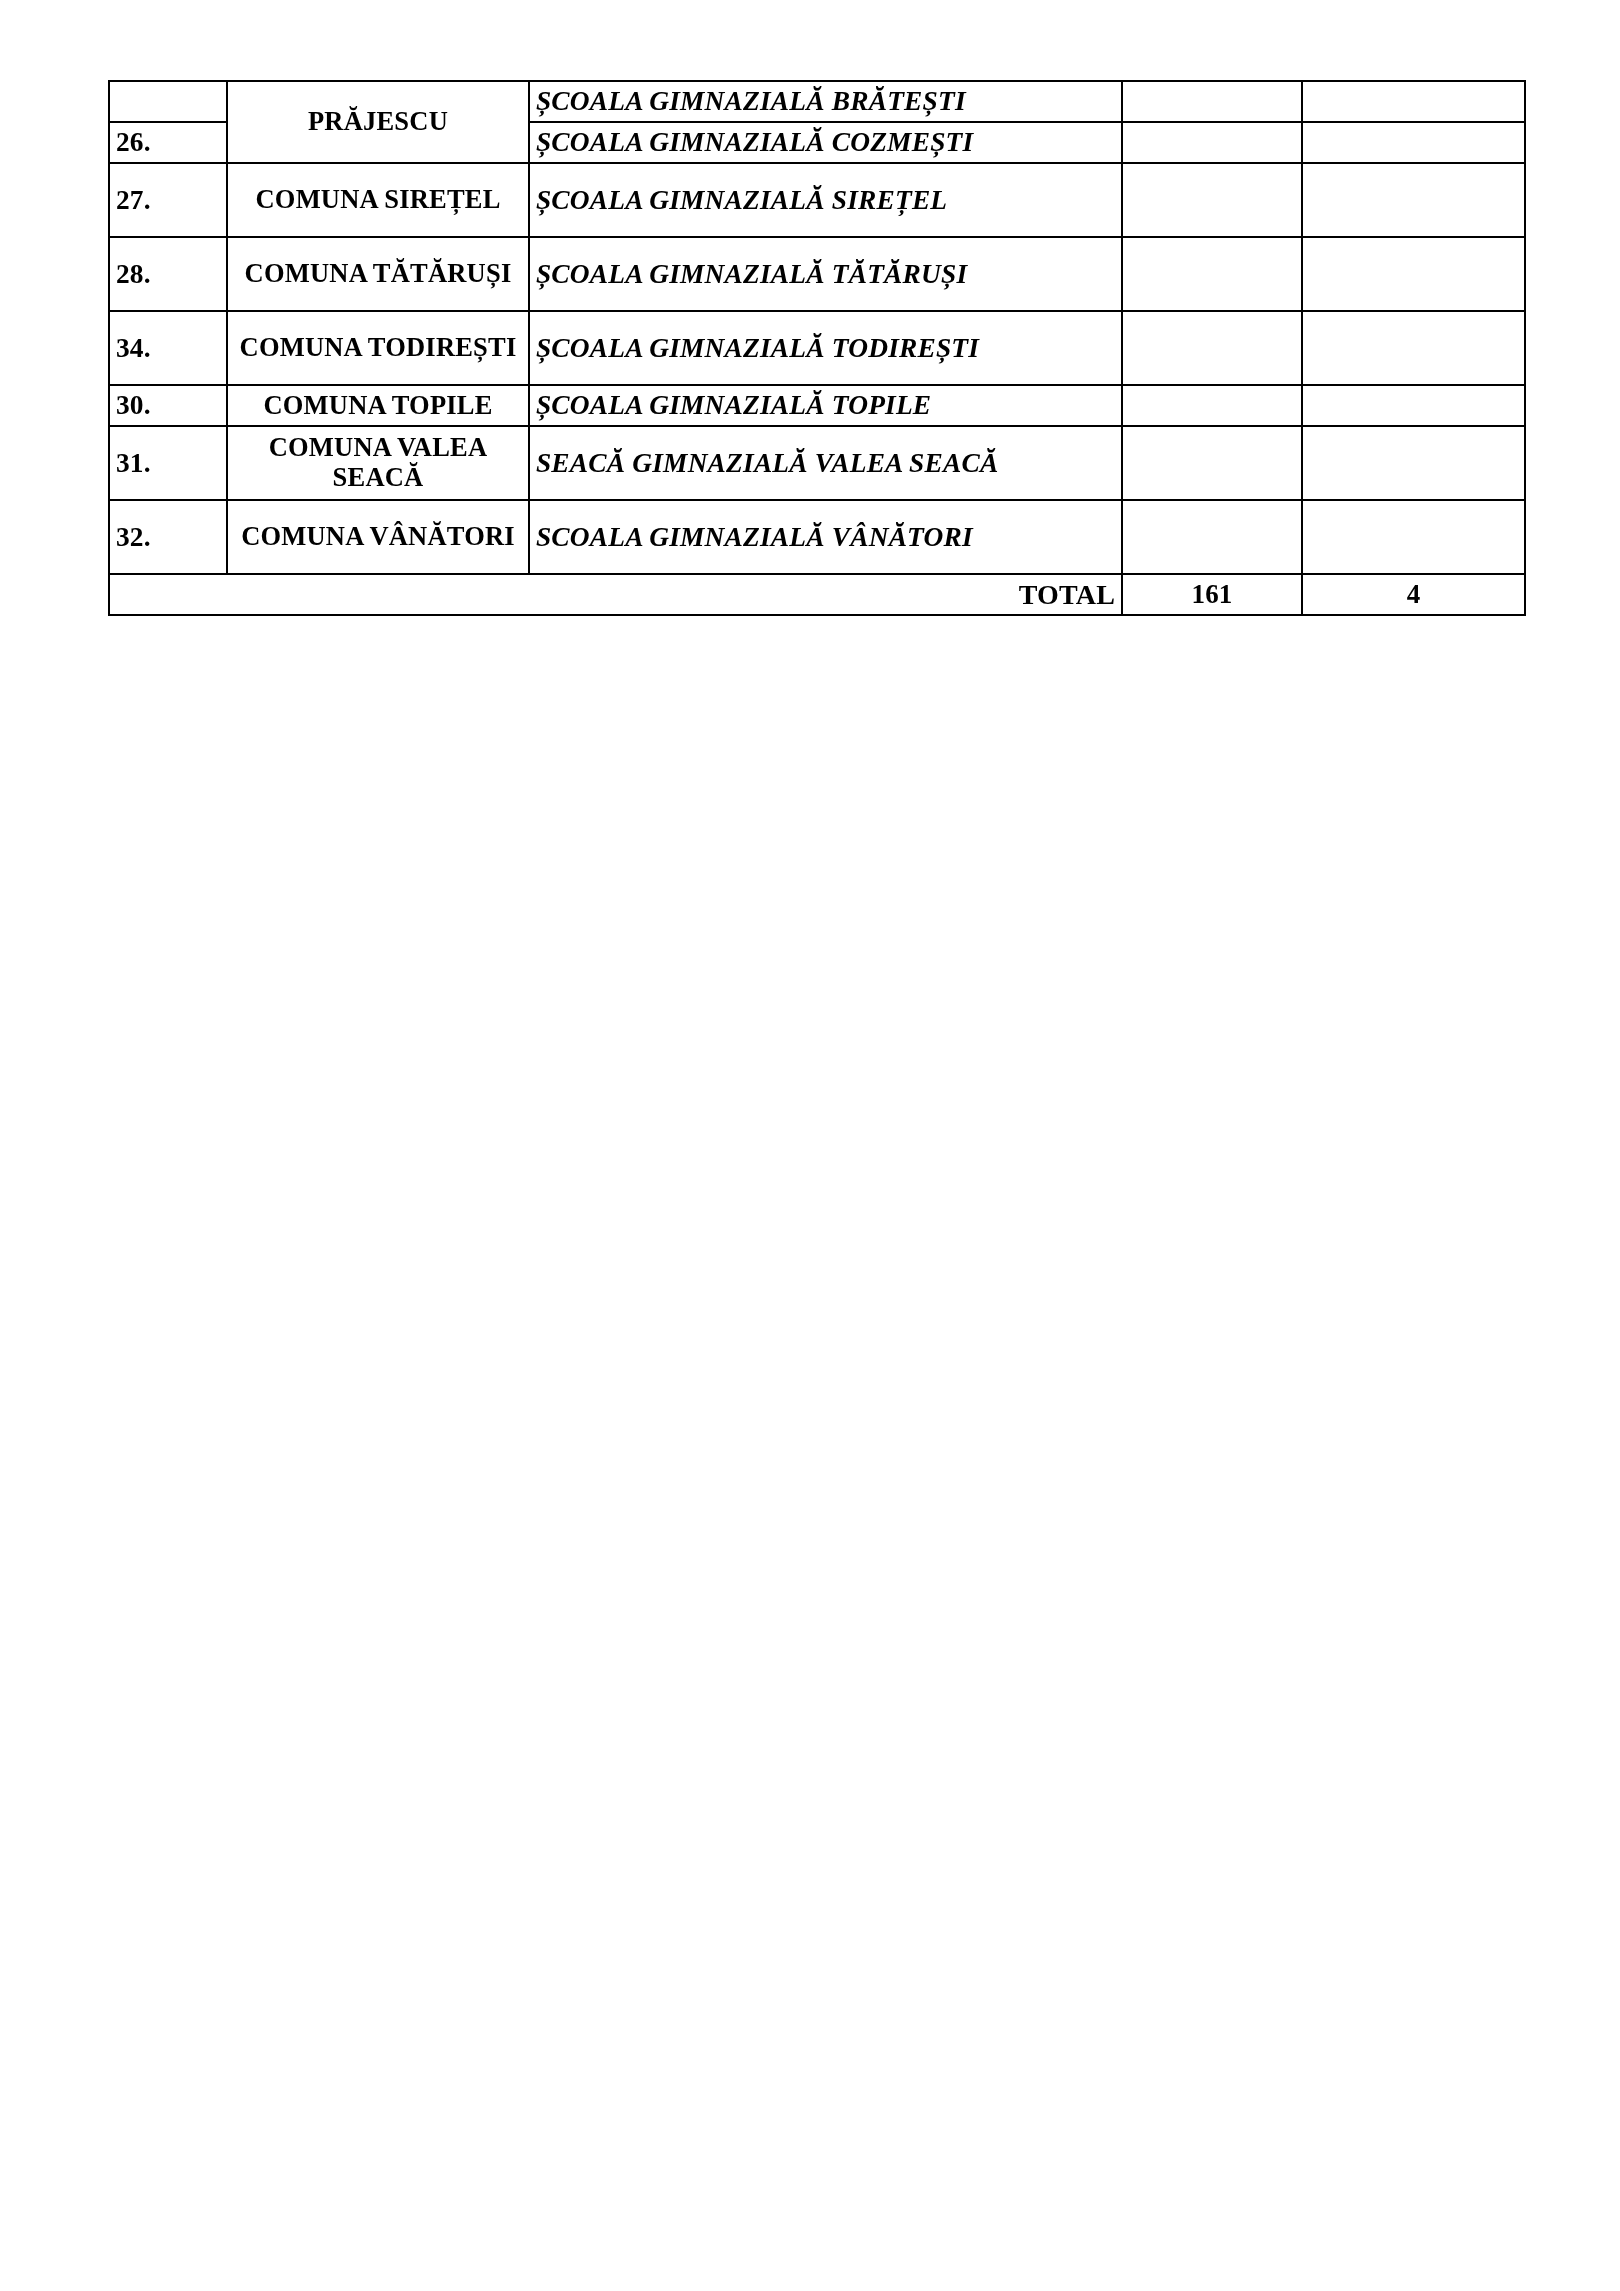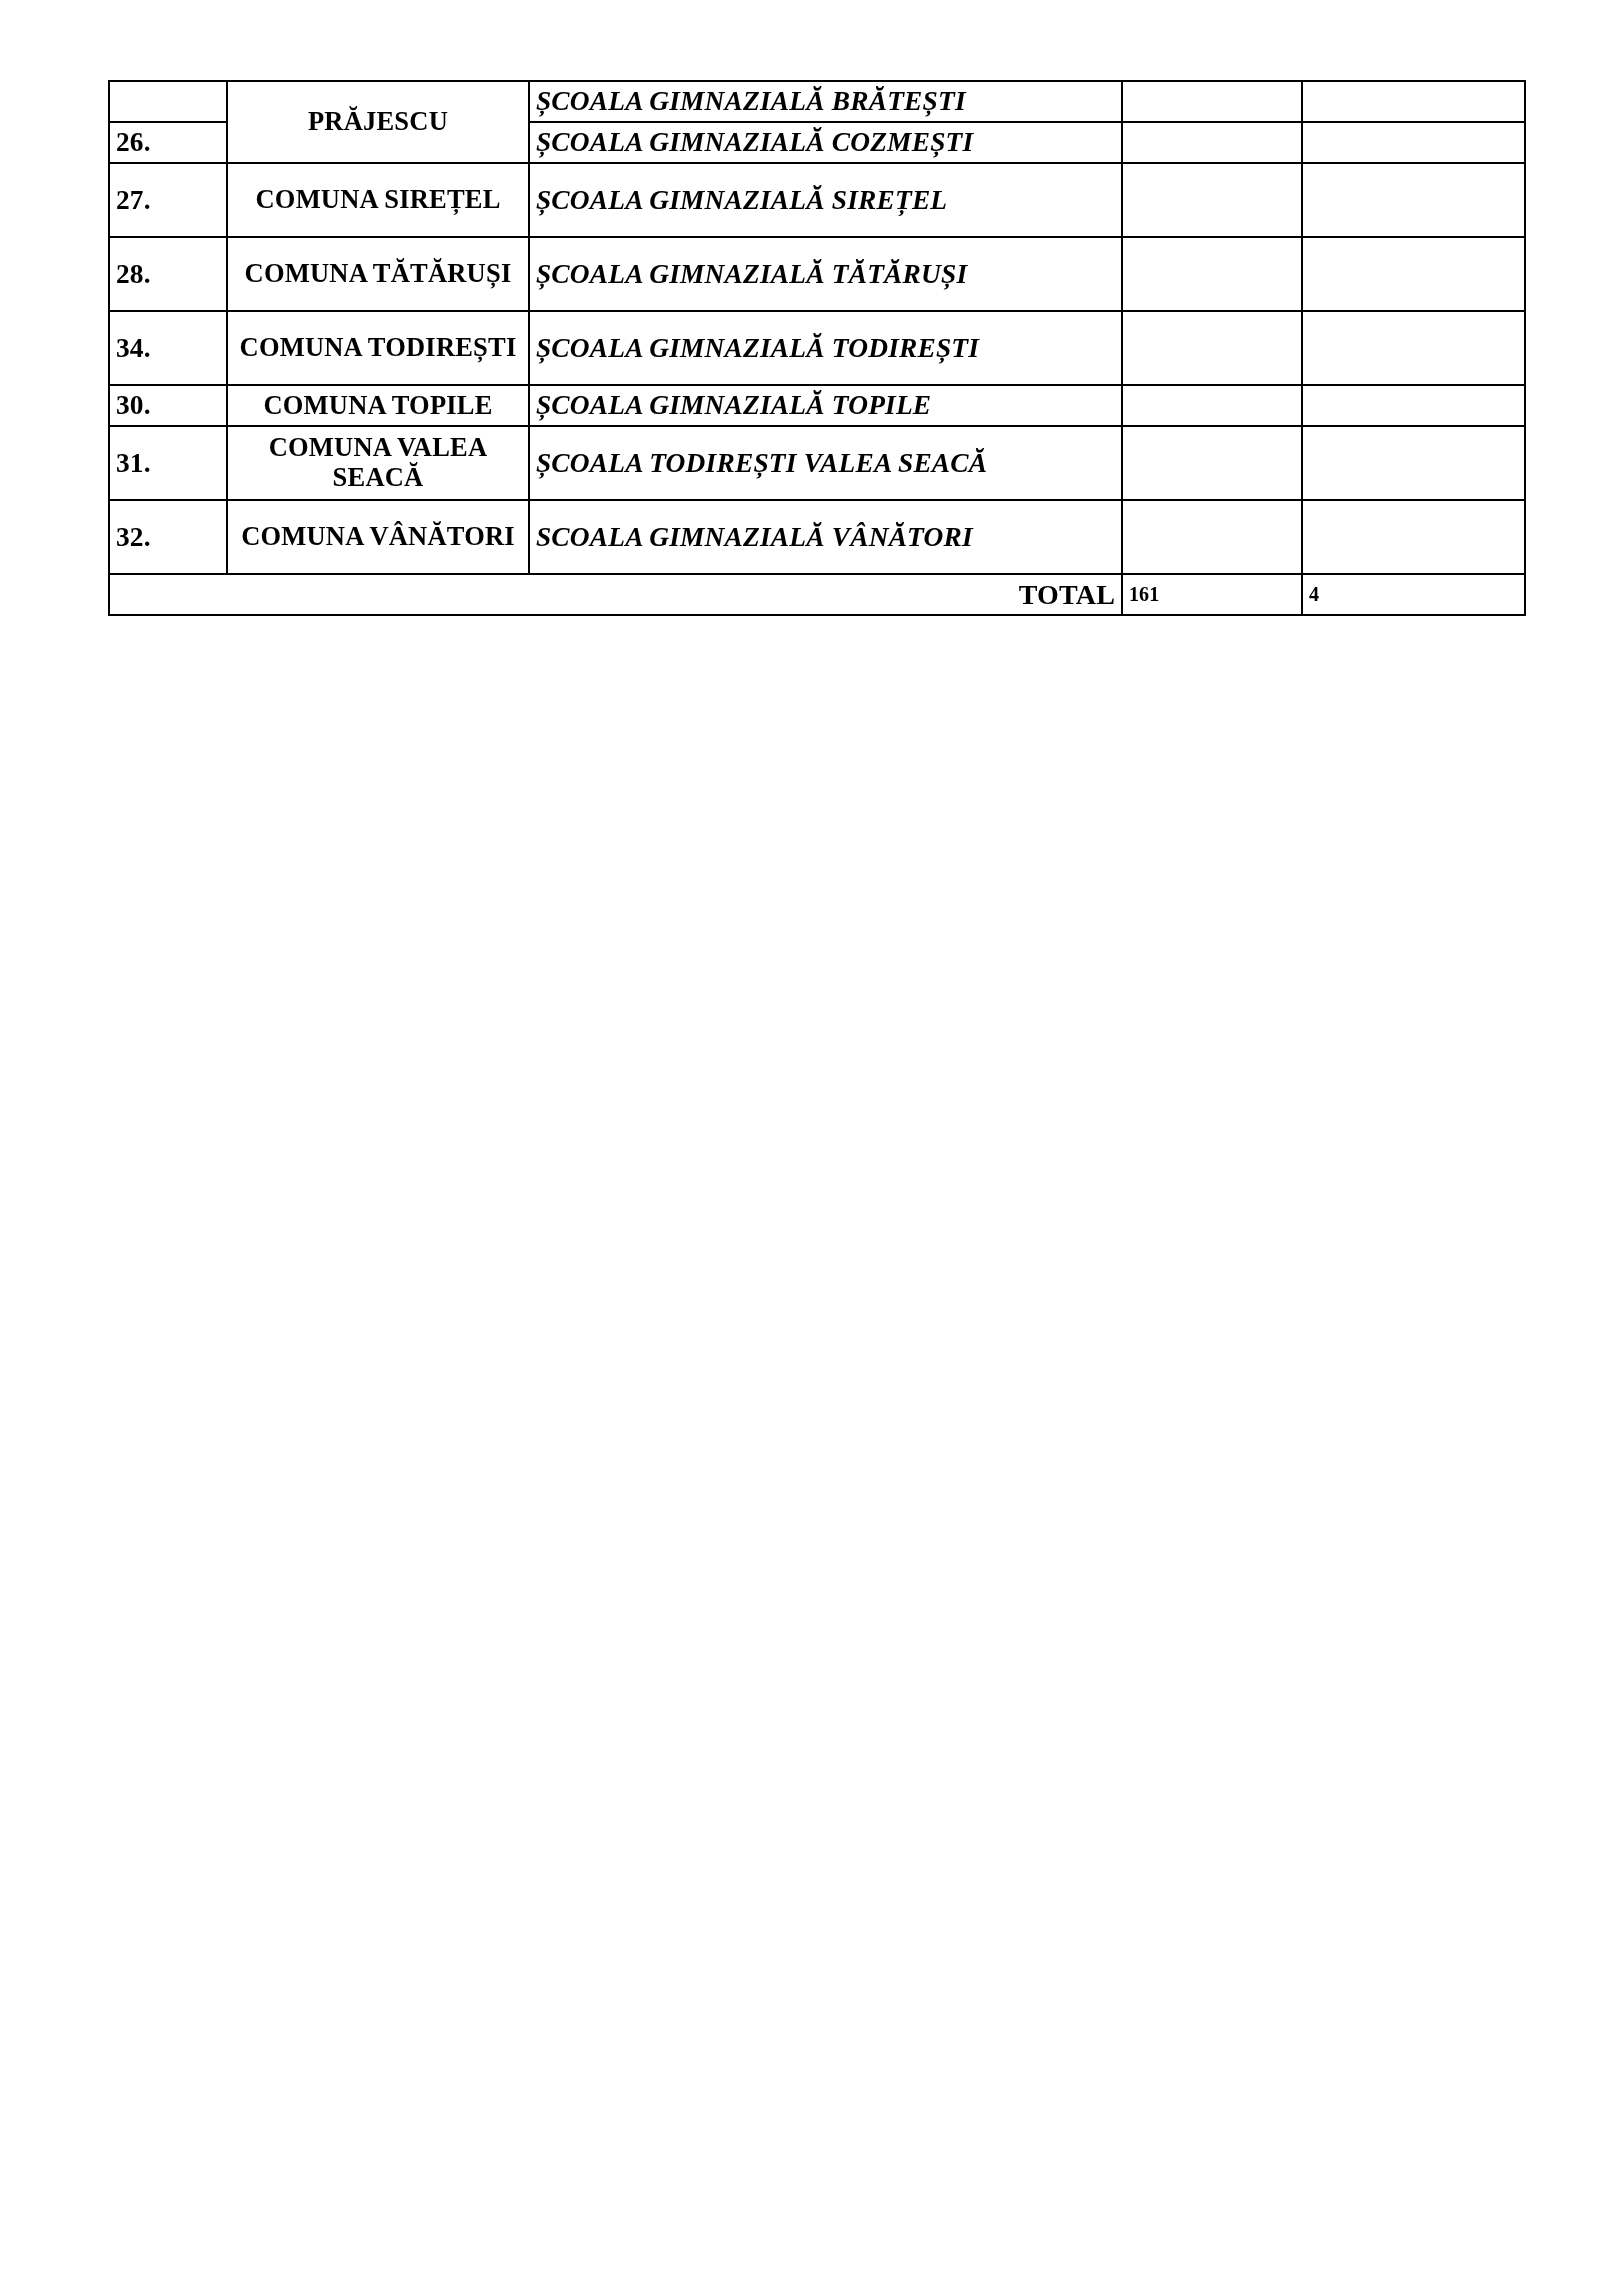--- a/index.html
+++ b/index.html
@@ -66,22 +66,22 @@
     font-size: 26.5px;
   }
   td.school {
     text-align: left;
     padding-left: 11.8px;
     font-size: 27.4px;
     letter-spacing: 0.6px;
     font-style: italic;
   }
   td.numcell {
-    text-align: left;
-    font-size: 20px;
+    text-align: center;
+    font-size: 27px;
   }
   td.total-label {
     text-align: right;
     font-size: 28px;
     letter-spacing: 0.8px;
   }
 
   .row-h-1 { height: 41px; }
   .row-h-2 { height: 74px; }
 
@@ -145,21 +145,21 @@
           <td class="nr">30.</td>
           <td class="commune">COMUNA TOPILE</td>
           <td class="school">ȘCOALA GIMNAZIALĂ TOPILE</td>
           <td class="numcell empty"></td>
           <td class="numcell empty"></td>
         </tr>
 
         <tr class="row-h-2">
           <td class="nr">31.</td>
           <td class="commune">COMUNA VALEA SEACĂ</td>
-          <td class="school">ȘCOALA TODIREȘTI VALEA SEACĂ</td>
+          <td class="school">SEACĂ GIMNAZIALĂ VALEA SEACĂ</td>
           <td class="numcell empty"></td>
           <td class="numcell empty"></td>
         </tr>
 
         <tr class="row-h-2">
           <td class="nr">32.</td>
           <td class="commune">COMUNA VÂNĂTORI</td>
           <td class="school">SCOALA GIMNAZIALĂ VÂNĂTORI</td>
           <td class="numcell empty"></td>
           <td class="numcell empty"></td>

